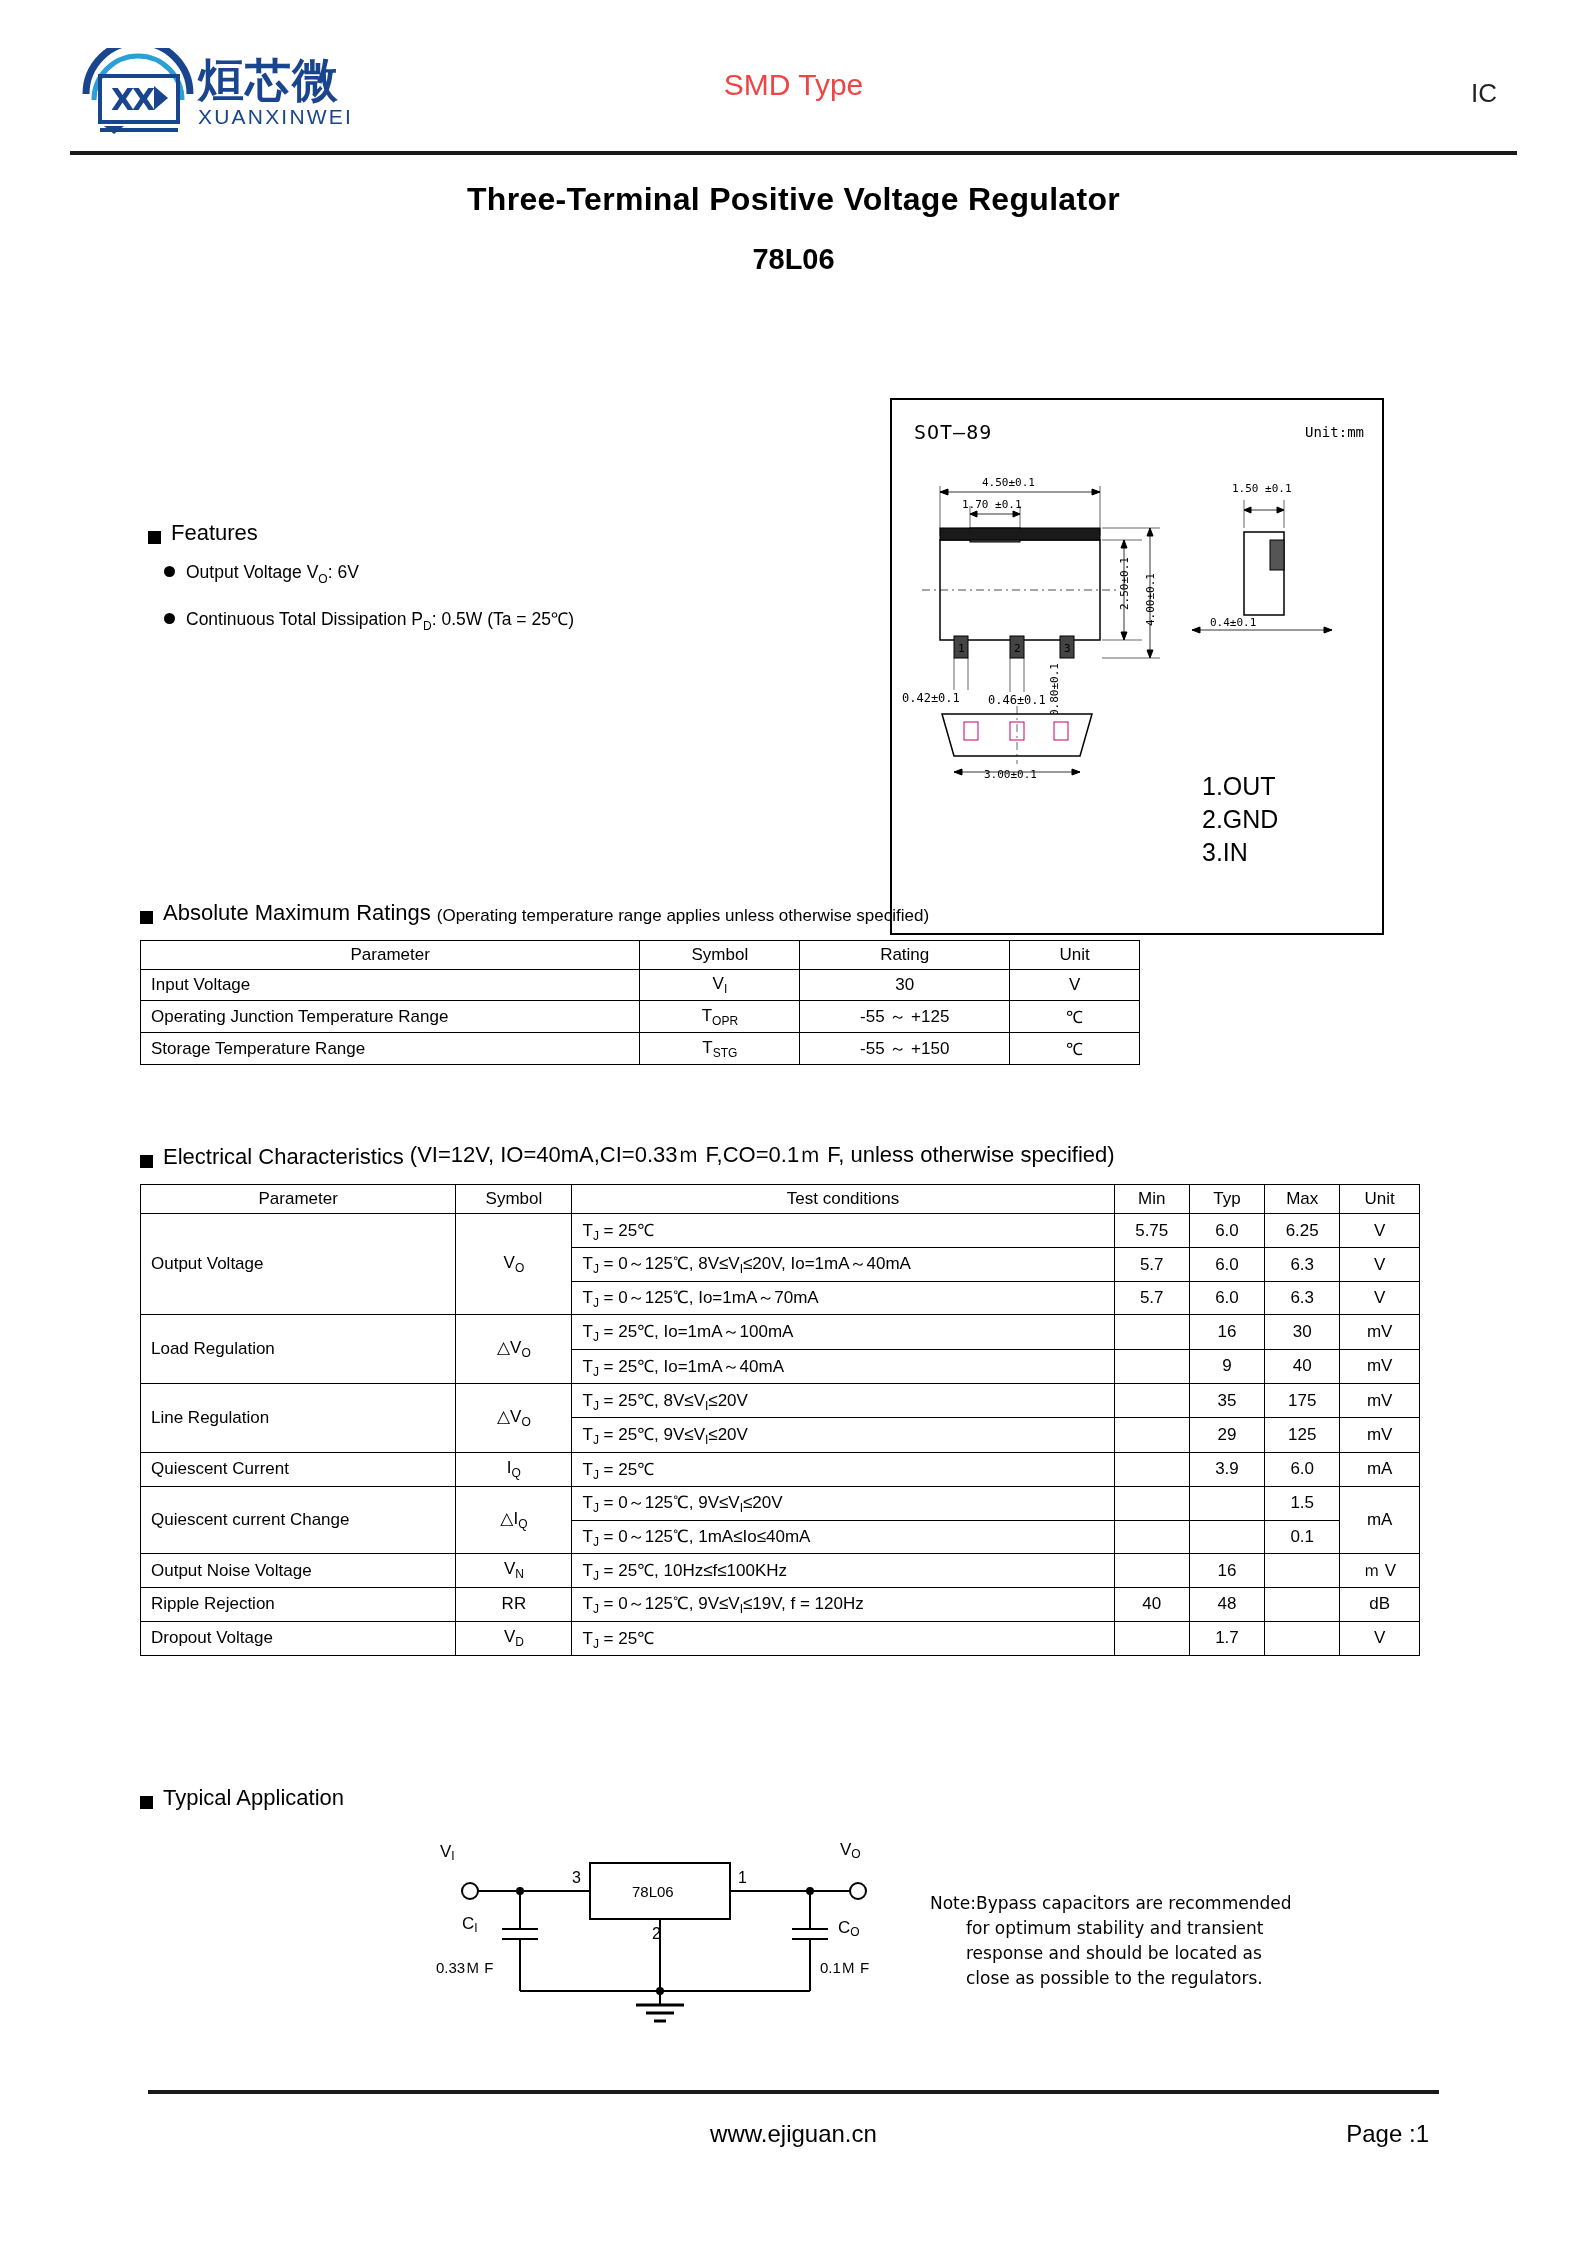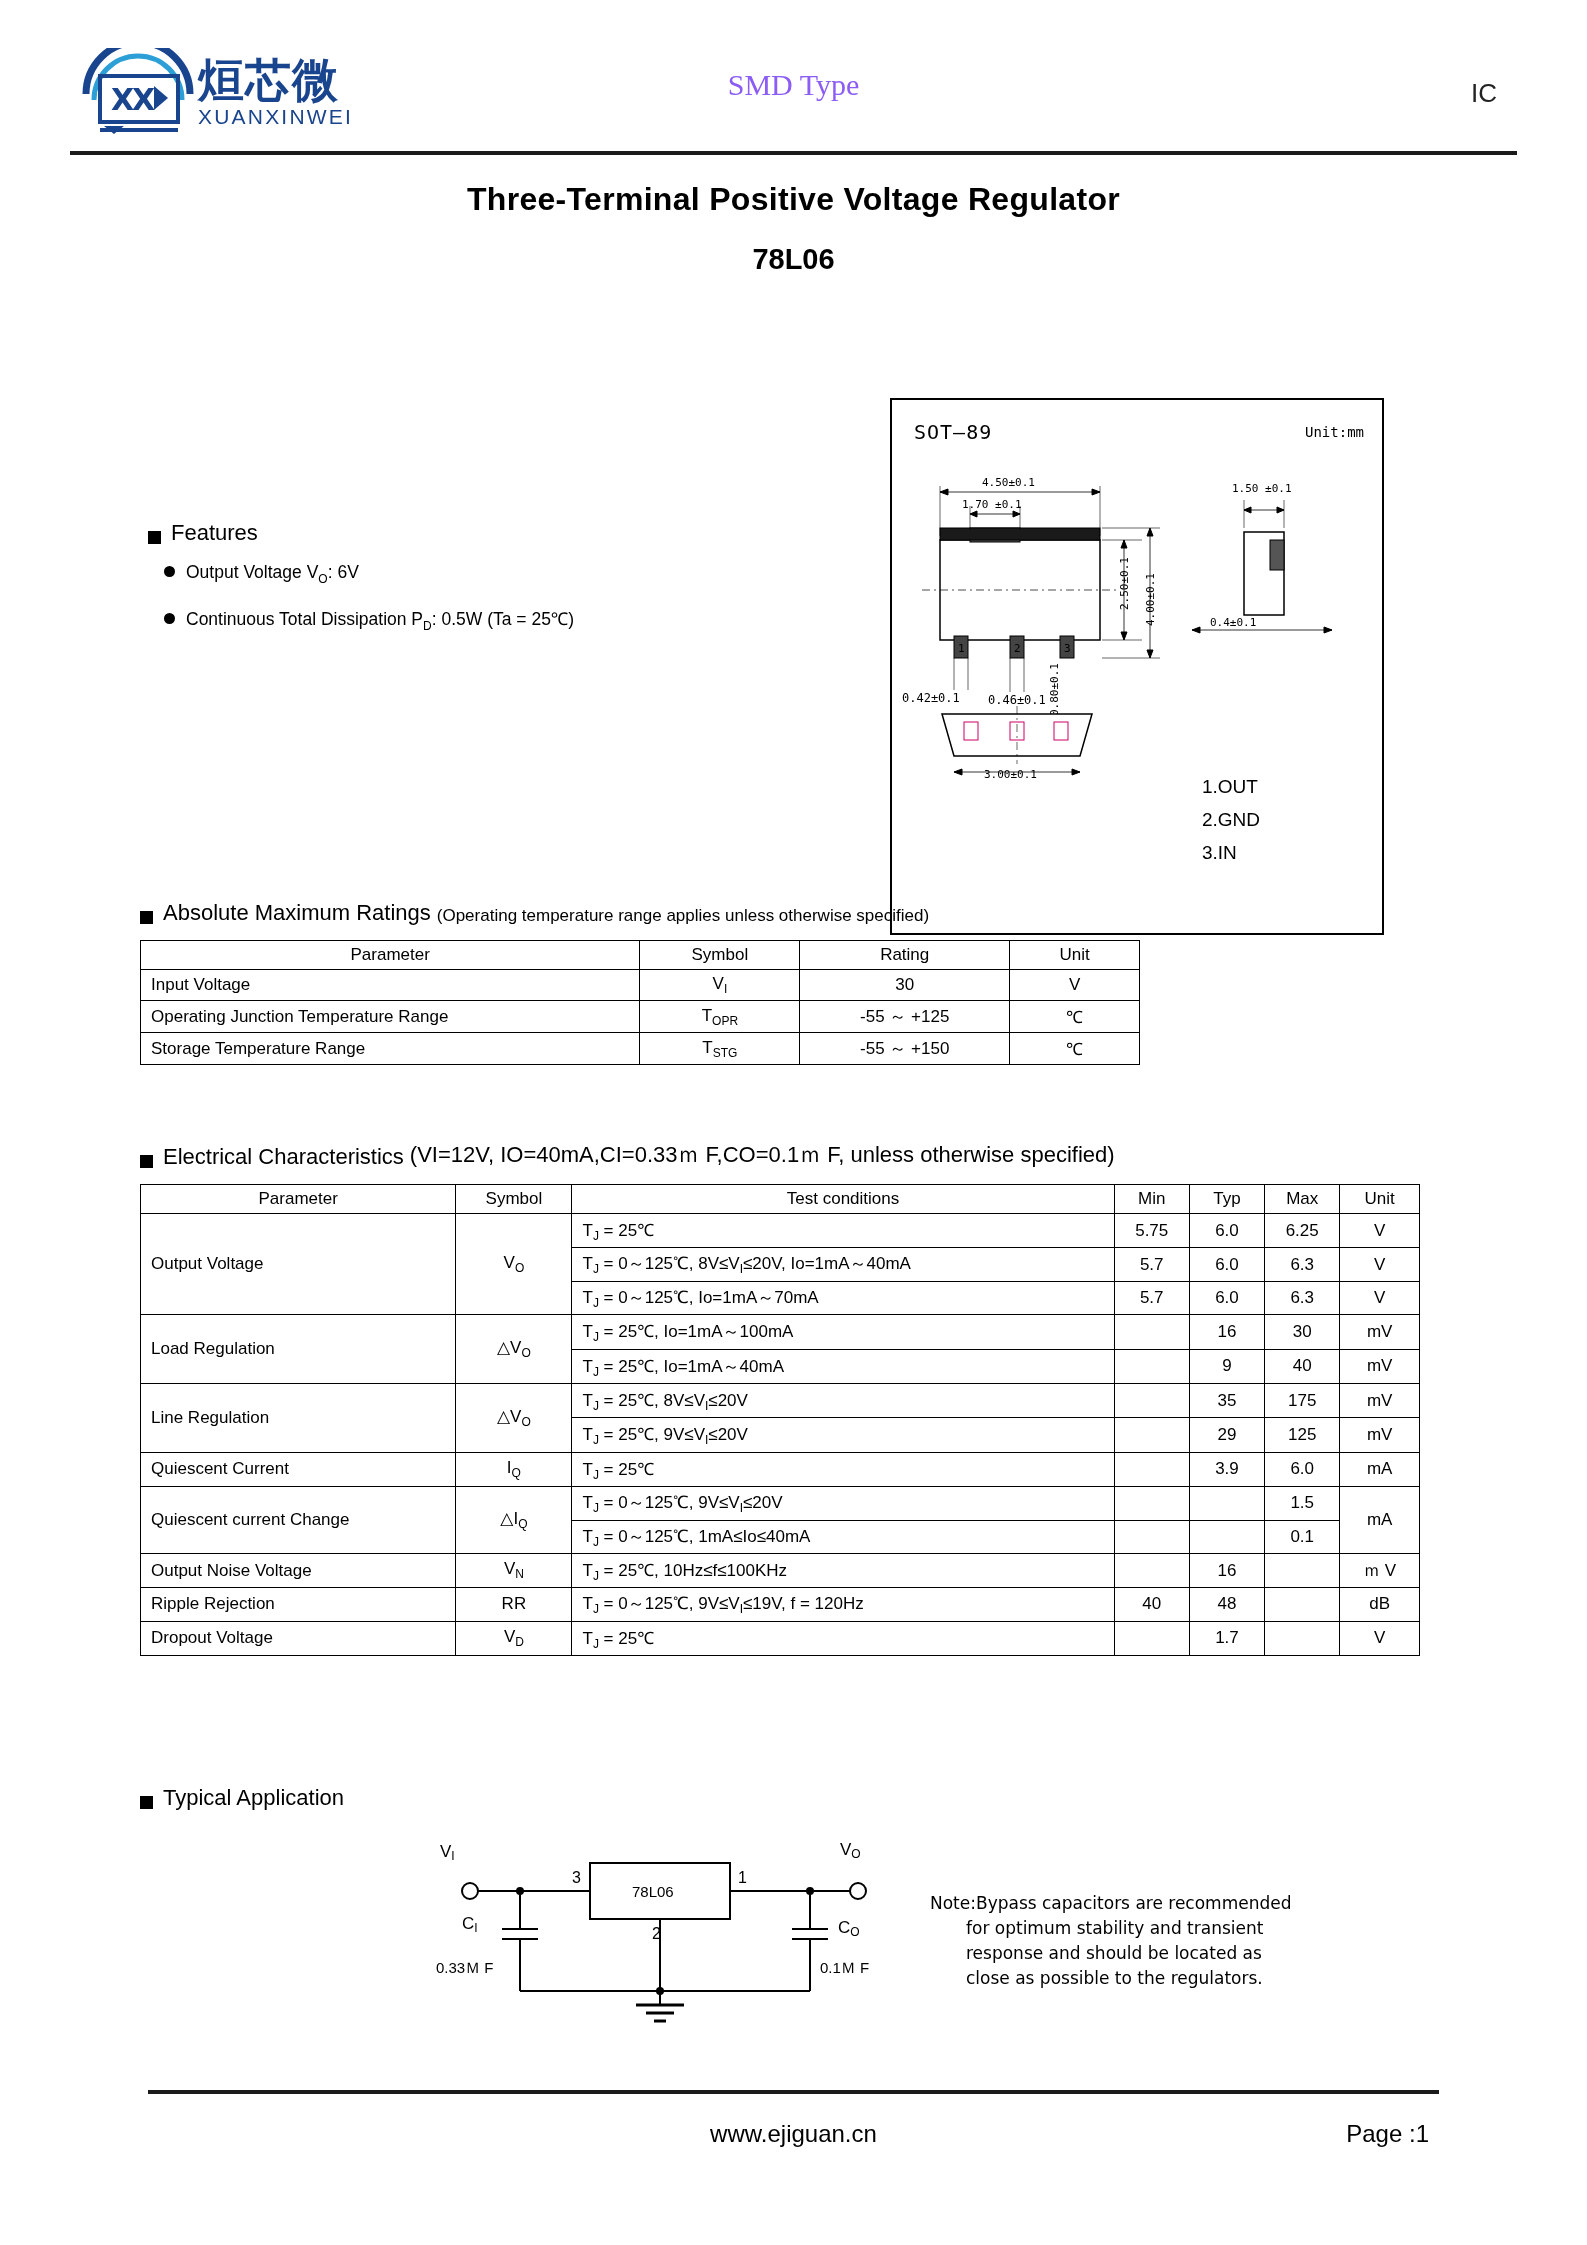--- a/index.html
+++ b/index.html
@@ -56,22 +56,21 @@
     color: #19448e;
     letter-spacing: 2.2px;
     margin-top: 3px;
   }
   .smd-type {
     position: absolute;
     left: 0; right: 0;
     top: 68px;
     text-align: center;
     font-size: 30px;
-    color: #8b5cf6;
-    font-family: Liberation Serif, serif;
+    color: #ef4444;
   }
   .ic-label {
     position: absolute;
     right: 20px;
     top: 78px;
     font-size: 26px;
     color: #222;
   }
   .header-rule {
     position: absolute;
@@ -163,21 +162,21 @@
   .pkg-unit {
     position: absolute;
     right: 18px; top: 24px;
     font-size: 14px;
     font-family: "DejaVu Sans Mono", monospace;
   }
   .pins {
     position: absolute;
     left: 310px;
     top: 370px;
-    font-size: 19px;
+    font-size: 25px;
     line-height: 33px;
   }
 
   
   .tbl-wrap { margin-top: 14px; }
   table {
     border-collapse: collapse;
     font-size: 17px;
   }
   table td, table th {

